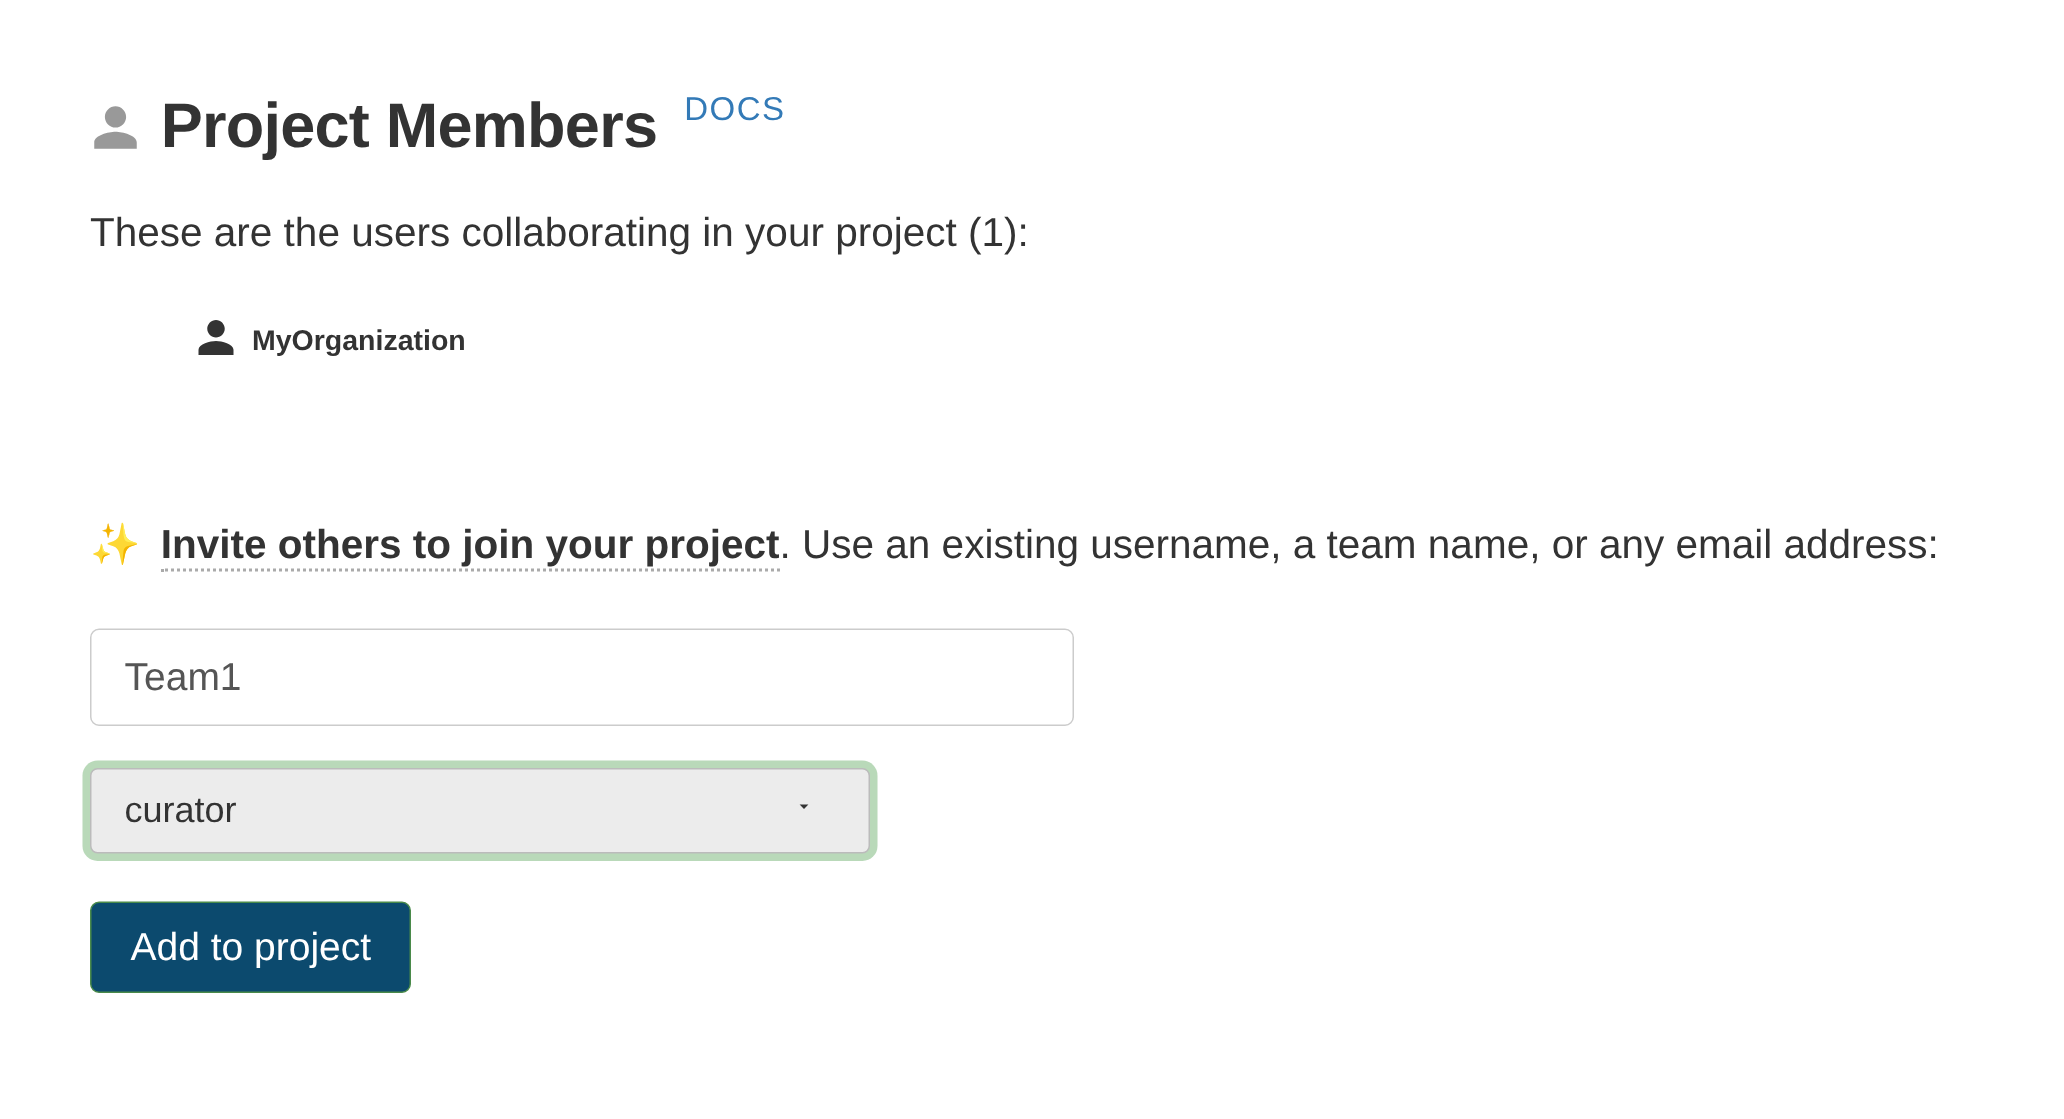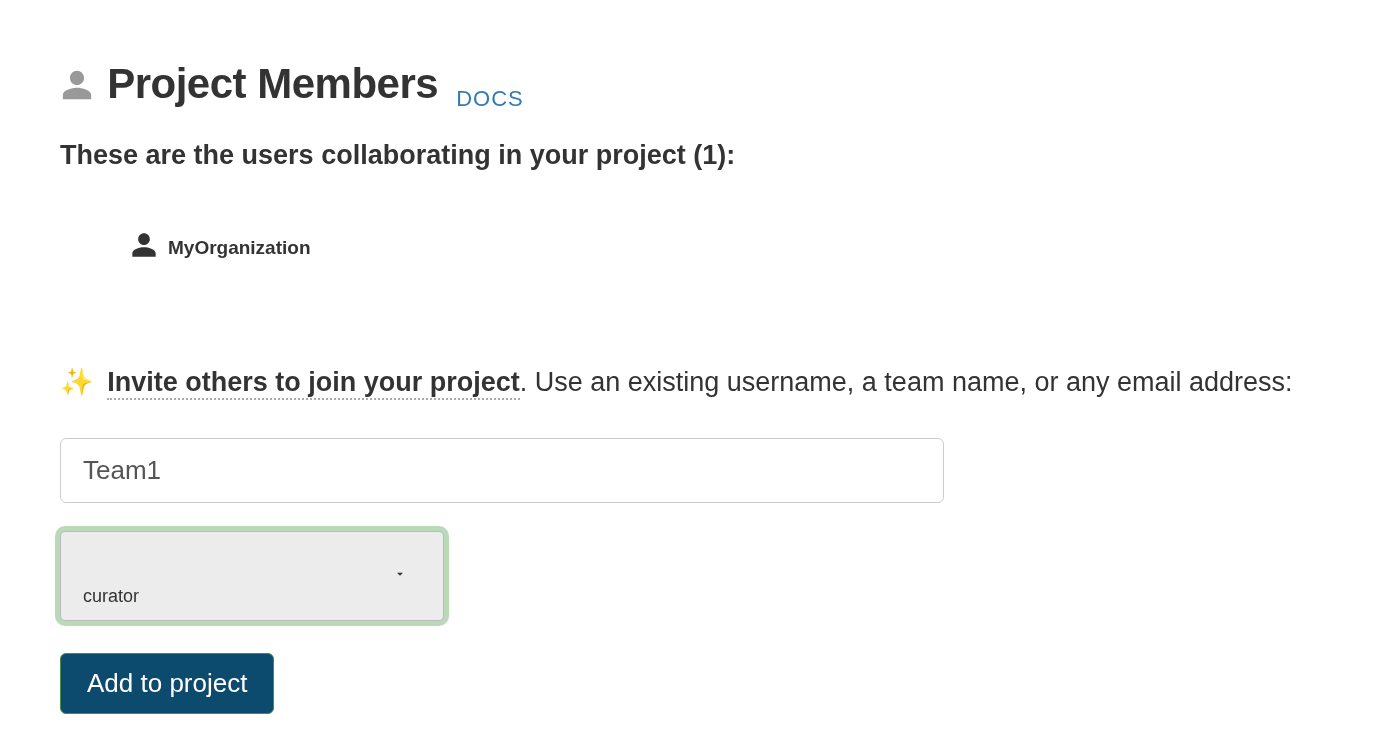--- a/index.html
+++ b/index.html
@@ -8,21 +8,21 @@
       padding: 0;
     }
     body {
       font-family: "Helvetica Neue", Helvetica, Arial, sans-serif;
       background: #ffffff;
       padding: 60px;
       color: #333;
     }
     .page-header {
       display: flex;
-      align-items: flex-end;
+      align-items: flex-start;
       gap: 18px;
       margin-bottom: 28px;
     }
     .page-header .icon {
       color: #999;
       margin-right: 2px;
       display: inline-block;
       vertical-align: -4px;
     }
     .page-header h1 {
@@ -34,22 +34,22 @@
     .docs-link {
       font-size: 22px;
       font-weight: 400;
       color: #337ab7;
       letter-spacing: 1px;
       text-decoration: none;
     }
     .subtitle {
       font-size: 27px;
       color: #333;
-      font-weight: 700;
-      margin-bottom: 60px;
+      font-weight: 400;
+      margin-bottom: 40px;
     }
     .member-row {
       display: flex;
       align-items: center;
       padding-left: 70px;
       margin-bottom: 100px;
       font-size: 19px;
     }
     .member-row .user-icon {
       color: #333;
@@ -73,21 +73,21 @@
     .sparkles {
       margin-right: 6px;
       color: #d4a017;
     }
     .invite-phrase {
       font-weight: 700;
       border-bottom: 2px dotted #aaa;
       padding-bottom: 1px;
     }
     .invite-input {
-      width: 884px;
+      width: 656px;
       font-size: 26px;
       padding: 16px 22px;
       border: 1px solid #ccc;
       border-radius: 6px;
       color: #555;
       background: #fff;
       display: block;
       margin-bottom: 28px;
     }
     .select-wrap {
@@ -98,26 +98,25 @@
       border-radius: 5px;
       box-shadow: 0 0 0 5px rgba(139,192,139,0.6);
       margin-bottom: 32px;
     }
     .role-select {
       appearance: none;
       -webkit-appearance: none;
       -moz-appearance: none;
       background: transparent;
       border: none;
-      font-size: 18px;
+      font-size: 24px;
       color: #333;
       padding: 14px 70px 14px 22px;
-      width: 382px;
+      width: 518px;
       cursor: pointer;
-      margin-top: 40px;
     }
     .select-wrap .caret {
       position: absolute;
       right: 36px;
       top: 50%;
       transform: translateY(-50%);
       pointer-events: none;
       color: #333;
     }
     .add-button {

